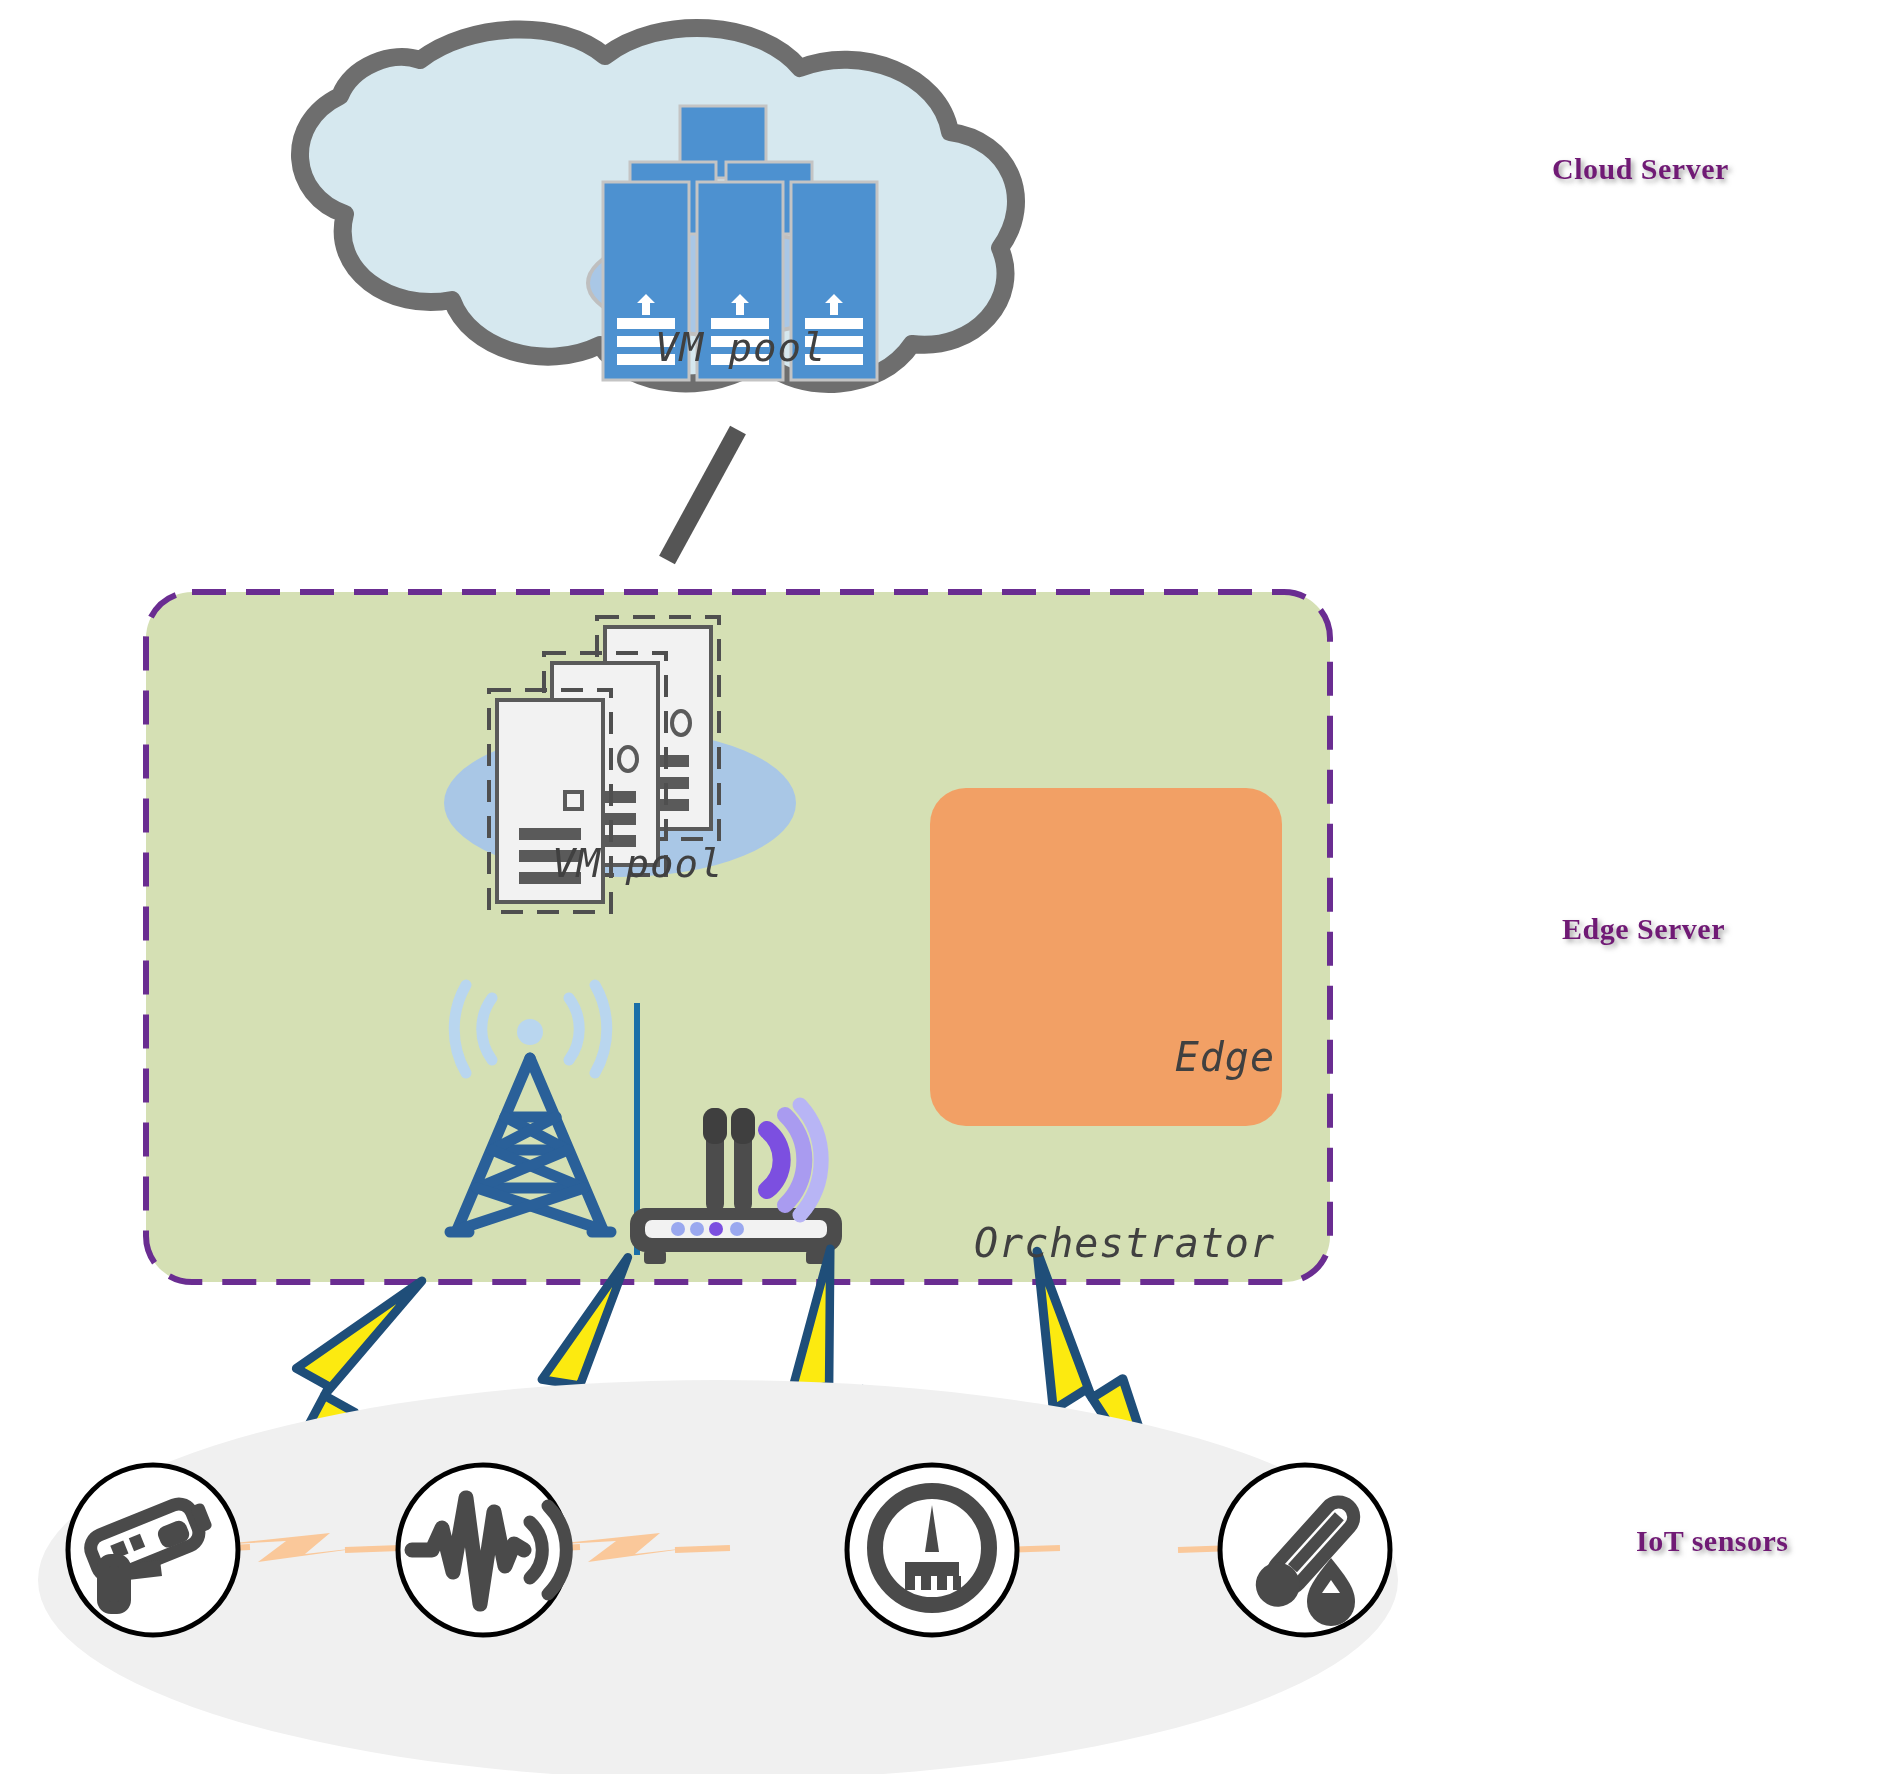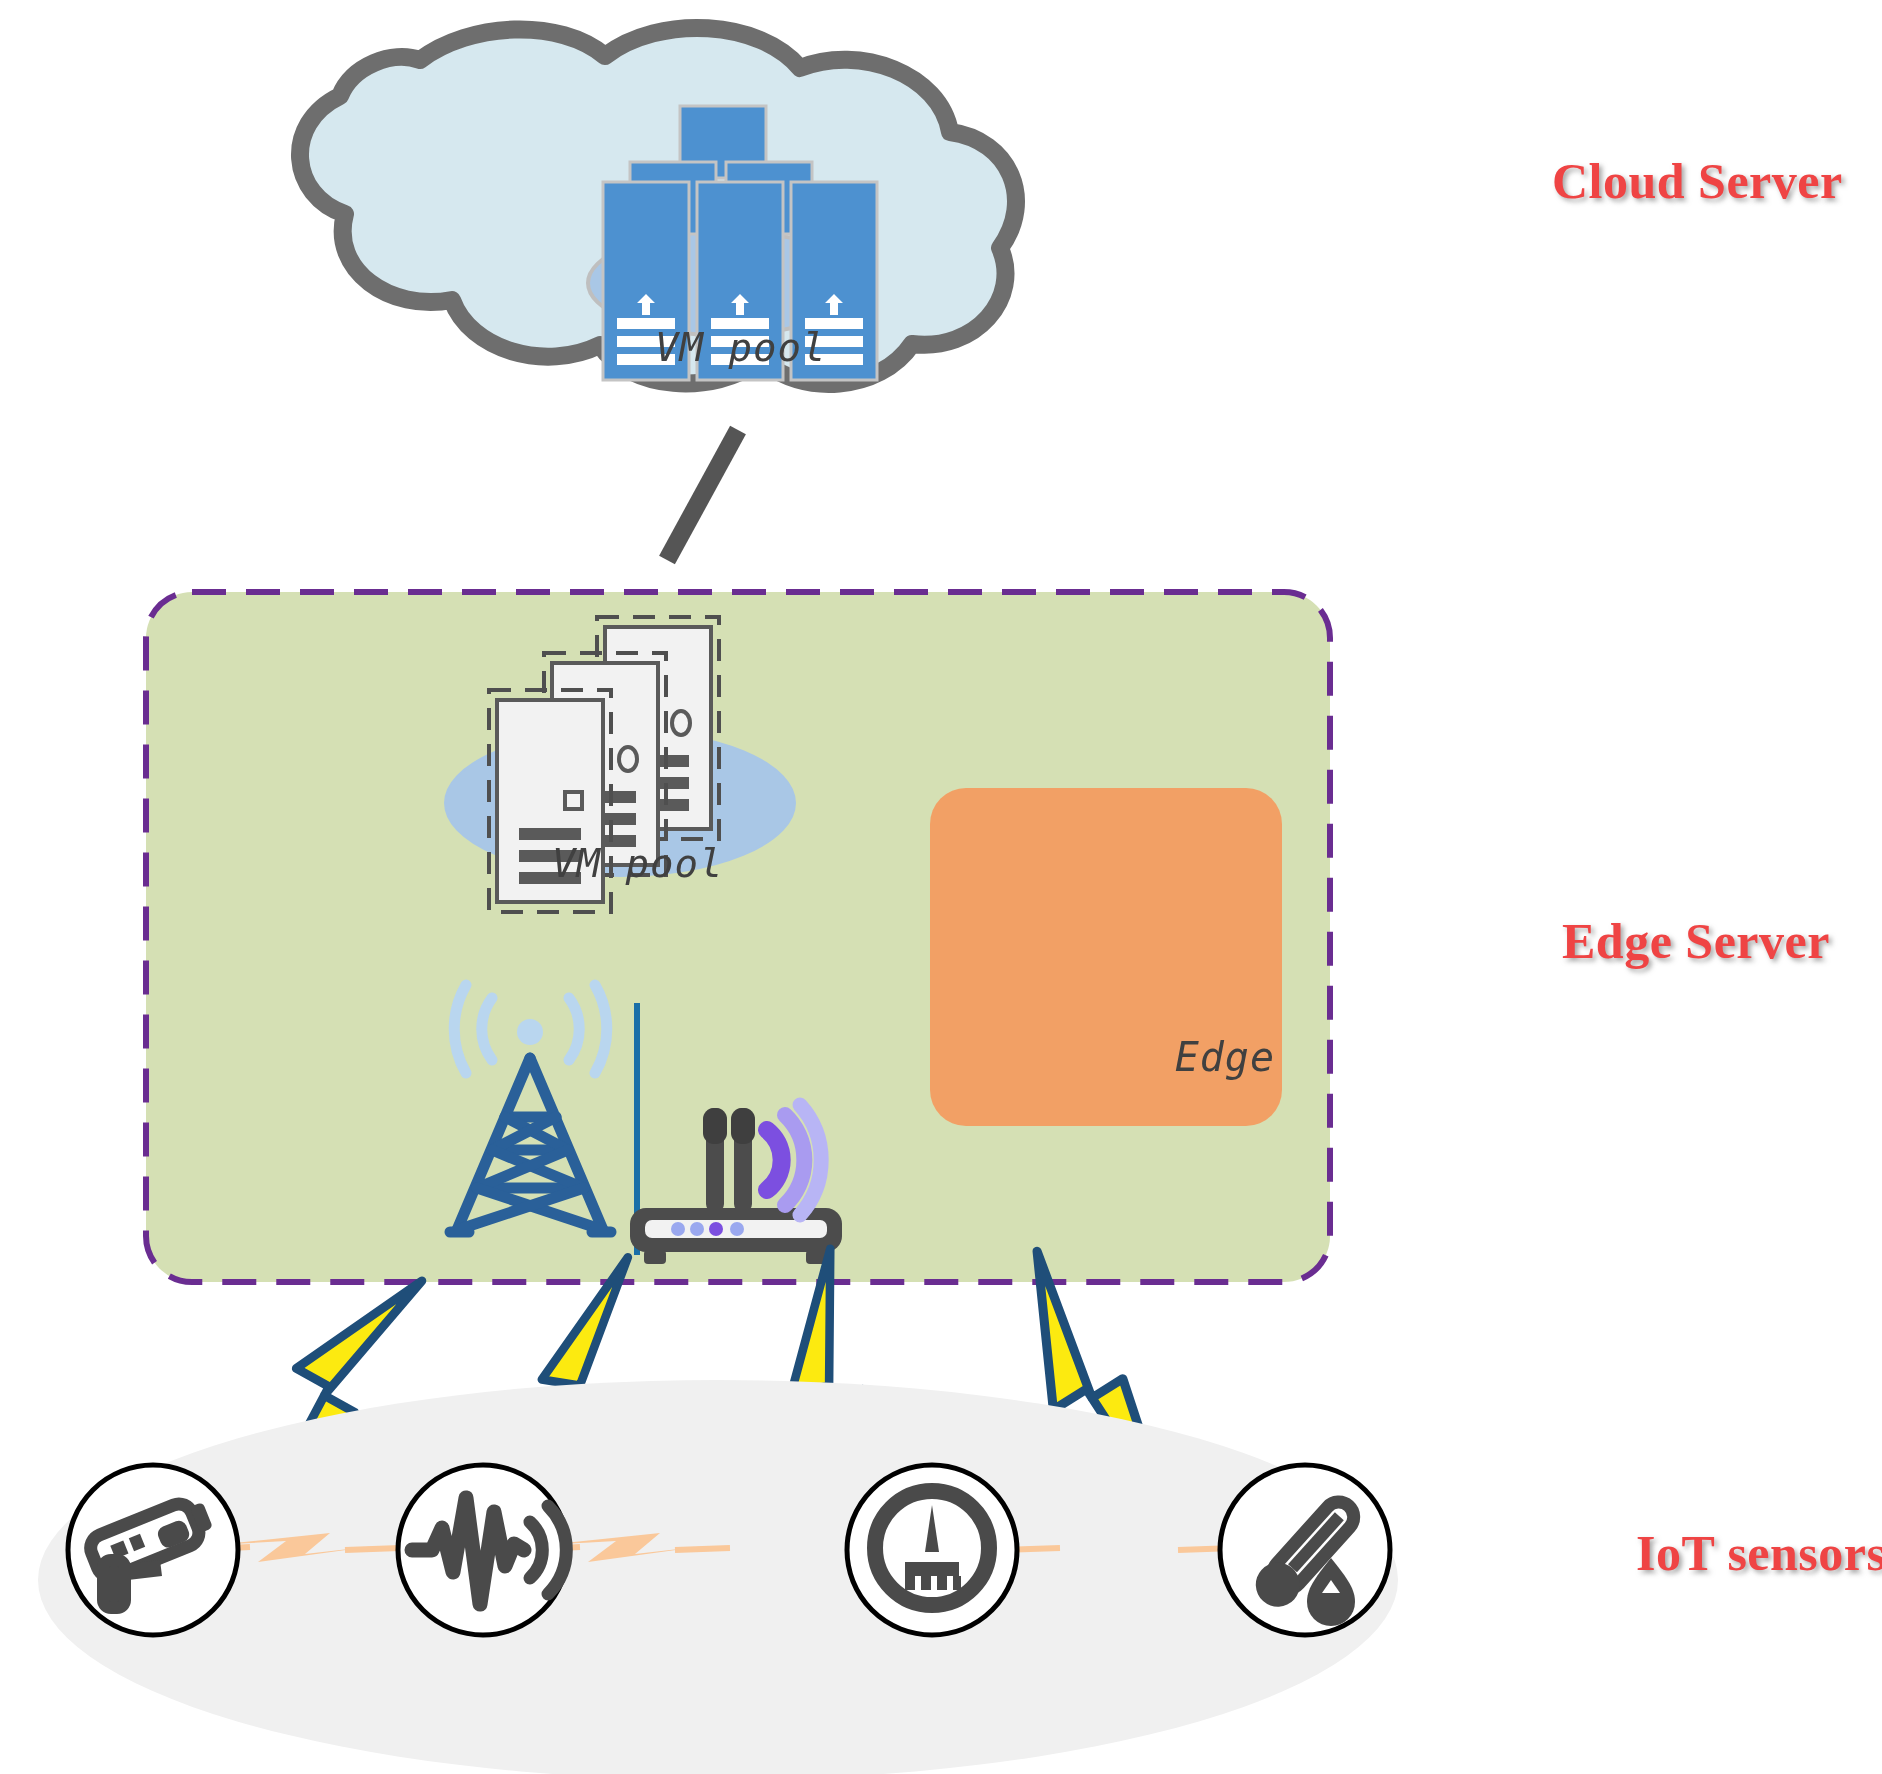--- a/index.html
+++ b/index.html
@@ -19,22 +19,22 @@
     left: 0; top: 0;
     width: 1882px;
     height: 1774px;
   }
   #stage > svg { display: block; }
 
   .tier-label {
     position: absolute;
     font-family: "Liberation Serif", serif;
     font-weight: bold;
-    font-size: 50px;
-    color: #ef4444;
+    font-size: 30px;
+    color: #701a75;
     letter-spacing: 0.5px;
     white-space: nowrap;
     text-shadow: 3px 3px 5px rgba(120,120,120,0.65);
   }
   #label-cloud  { left: 1552px; top: 152px; }
   #label-edge   { left: 1562px; top: 912px; }
   #label-iot    { left: 1636px; top: 1524px; }
 
   .mono-label {
     position: absolute;
@@ -309,13 +309,14 @@
 <div class="tier-label" id="label-cloud">Cloud Server</div>
 <div class="tier-label" id="label-edge">Edge Server</div>
 <div class="tier-label" id="label-iot">IoT sensors</div>
 
 <div class="mono-label" id="cloud-vmpool-label">VM pool</div>
 
 <div class="mono-label" id="edge-vmpool-label">VM pool</div>
 
 <div class="mono-label" id="orchestrator-label">
   <span class="orch-line">Edge</span>
+  <span class="orch-line">Orchestrator</span>
 </div>
 
 </body></html>

